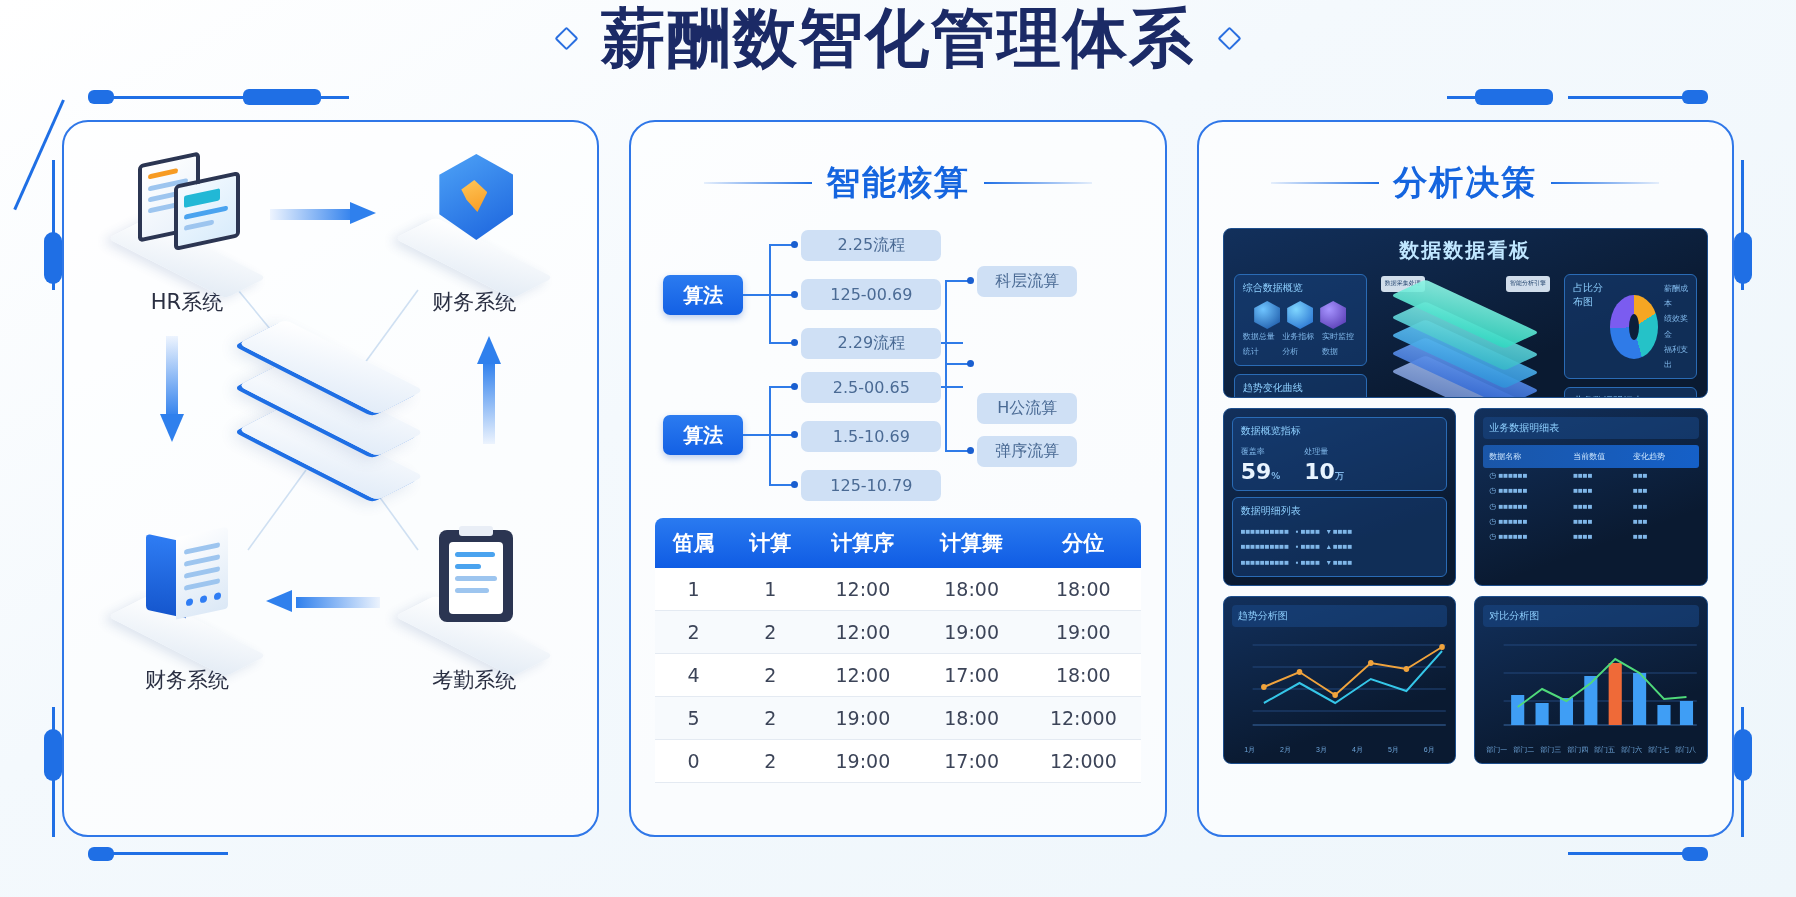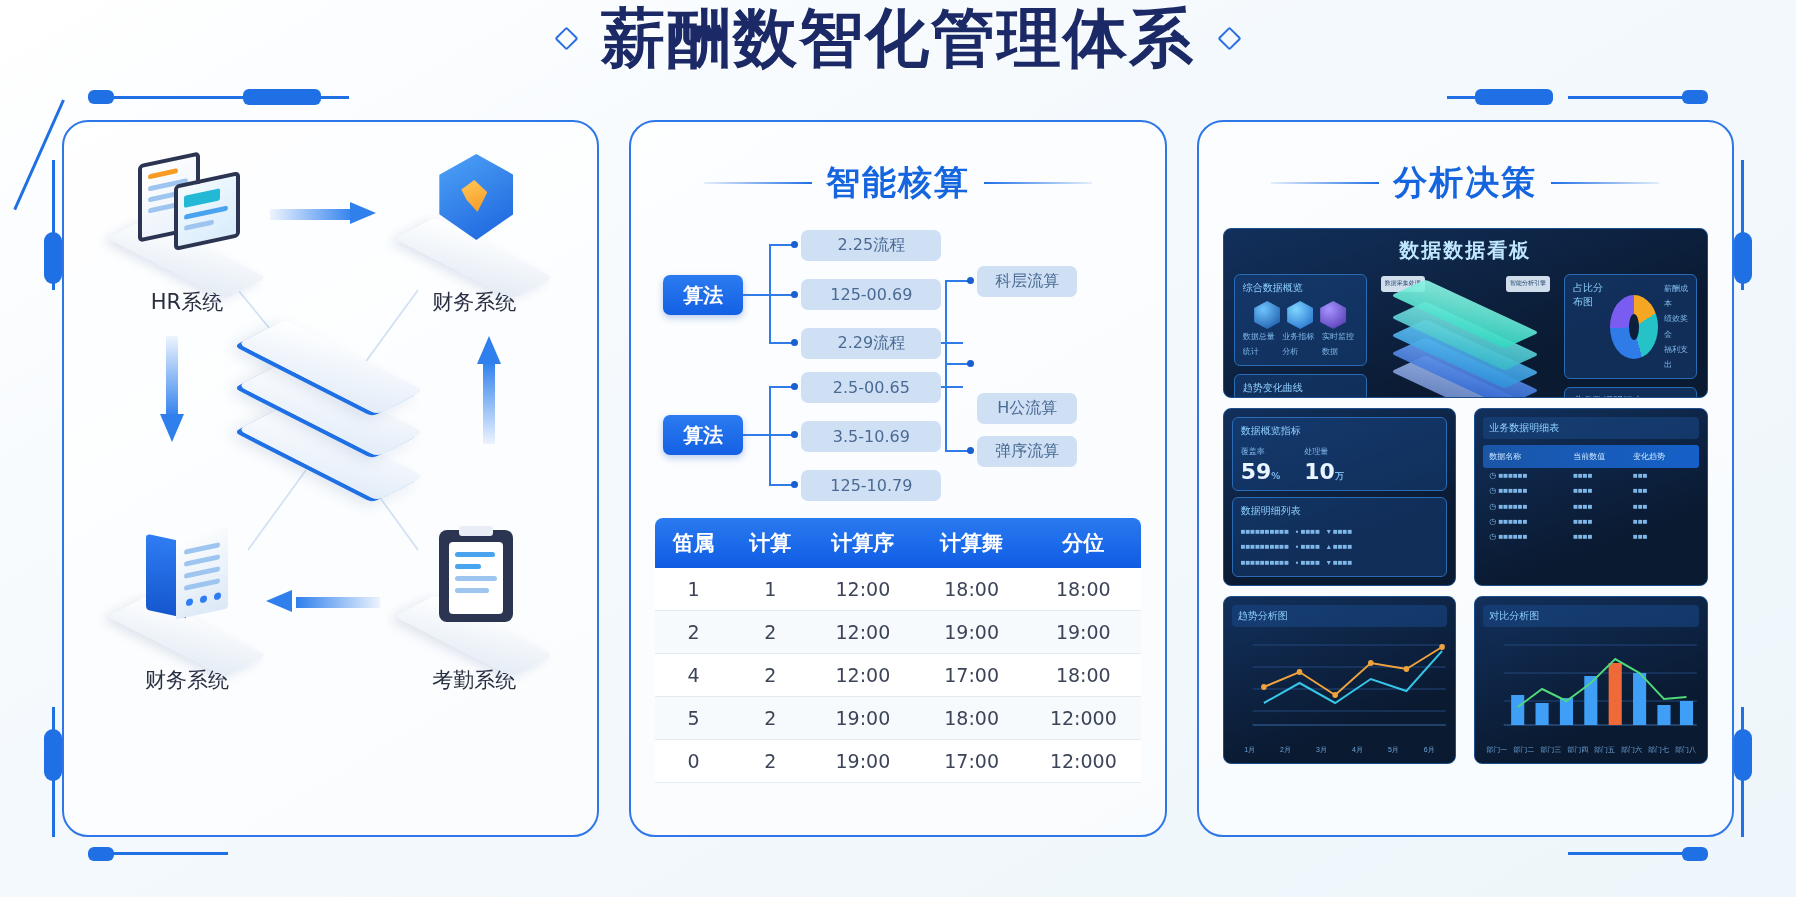--- a/index.html
+++ b/index.html
@@ -392,21 +392,21 @@
         <div class="wire" style="left:88px;top:204px;width:28px;height:2px;"></div>
         <div class="wire" style="left:114px;top:156px;width:2px;height:100px;"></div>
         <div class="wire" style="left:114px;top:156px;width:26px;height:2px;"></div>
         <div class="wire" style="left:114px;top:204px;width:26px;height:2px;"></div>
         <div class="wire" style="left:114px;top:254px;width:26px;height:2px;"></div>
         <div class="dot" style="left:136px;top:153px;"></div>
         <div class="dot" style="left:136px;top:201px;"></div>
         <div class="dot" style="left:136px;top:251px;"></div>
 
         <div class="step-box" style="left:146px;top:142px;">2.5-00.65</div>
-        <div class="step-box" style="left:146px;top:191px;">3.5-10.69</div>
+        <div class="step-box" style="left:146px;top:191px;">1.5-10.69</div>
         <div class="step-box" style="left:146px;top:240px;">125-10.79</div>
 
         <div class="wire" style="left:290px;top:50px;width:2px;height:172px;"></div>
         <div class="wire" style="left:286px;top:112px;width:22px;height:2px;"></div>
         <div class="wire" style="left:286px;top:156px;width:22px;height:2px;"></div>
         <div class="wire" style="left:290px;top:50px;width:26px;height:2px;"></div>
         <div class="wire" style="left:290px;top:133px;width:26px;height:2px;"></div>
         <div class="wire" style="left:290px;top:220px;width:26px;height:2px;"></div>
         <div class="dot" style="left:312px;top:47px;"></div>
         <div class="dot" style="left:312px;top:130px;"></div>

